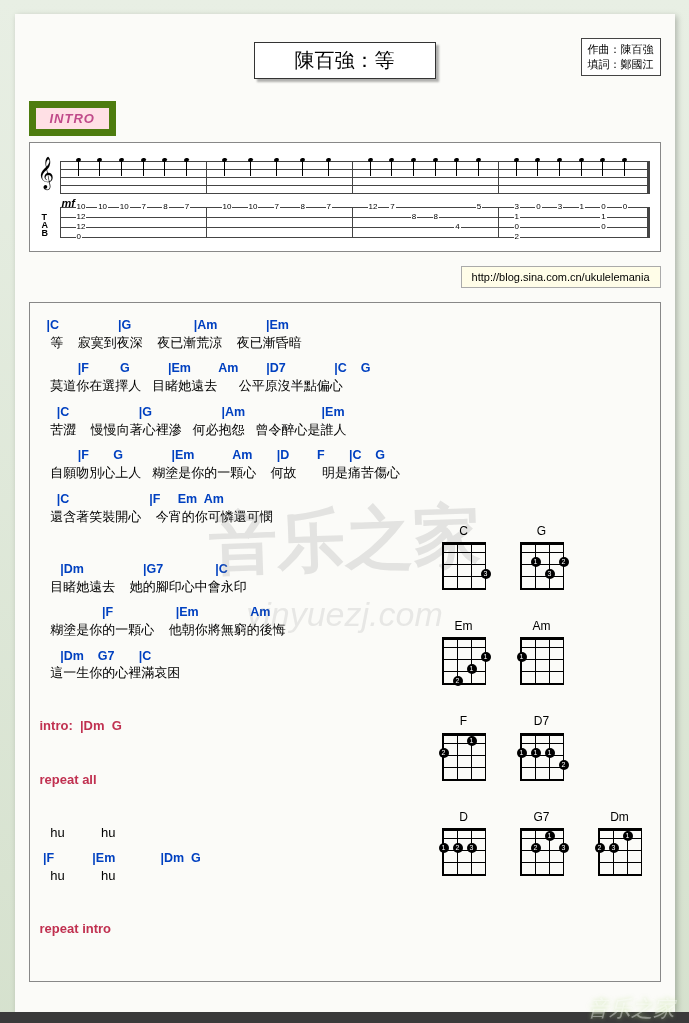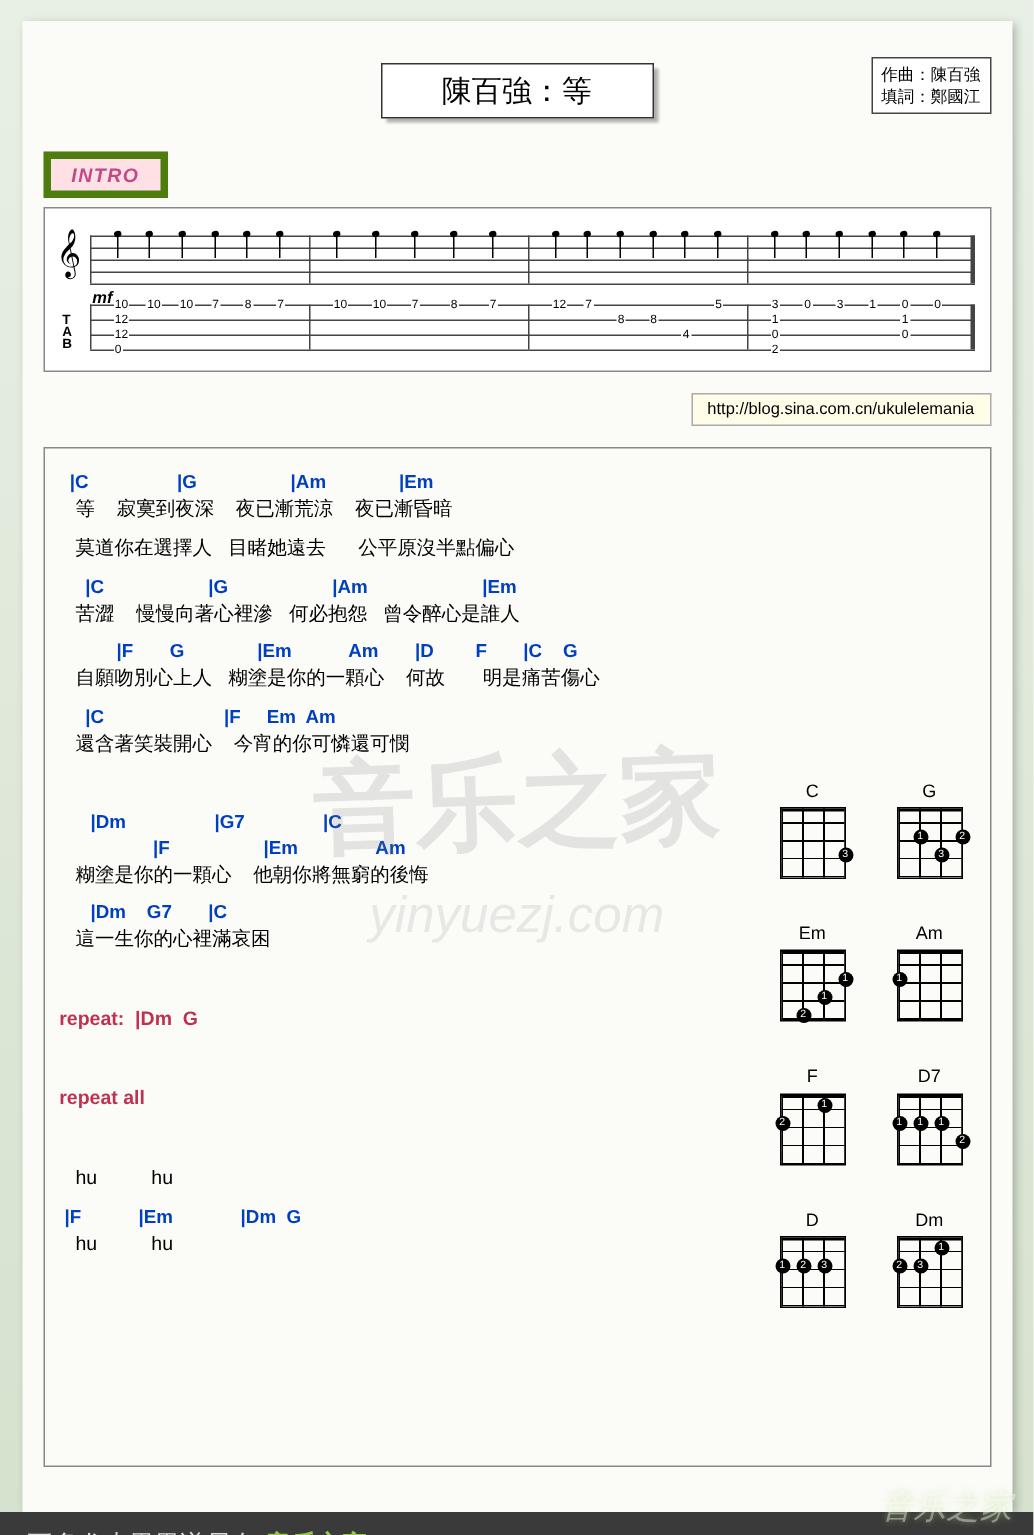--- a/index.html
+++ b/index.html
@@ -25,21 +25,21 @@
   font-size: 20px;
   box-shadow: 3px 3px 2px rgba(0,0,0,.3);
 }
 .credits {
   position: absolute; right: 0; top: -4px;
   border: 1px solid #444; font-size: 11px; padding: 3px 6px;
   background: #fff;
 }
 .credits div { white-space: nowrap; }
 .intro-label {
-  display: inline-block; background: #ffe0e5; border: 5px solid #4d7c0f;
+  display: inline-block; background: #ffe0e5; border: 7px solid #4d7c0f;
   color: #c04a8a; font-weight: bold; padding: 3px 14px; font-size: 13px;
   font-style: italic; letter-spacing: 1px;
 }
 .tab-box {
   border: 1px solid #888; margin: 6px 0 14px; padding: 8px 6px;
   background: #fff;
 }
 .staff, .tab { position: relative; height: 48px; }
 .staff { margin-bottom: 4px; }
 .tab { height: 40px; }
@@ -295,42 +295,45 @@
   <div class="meta-row">
     <a class="link-box">http://blog.sina.com.cn/ukulelemania</a>
   </div>
 
   <div class="lyrics">
     <div class="watermark">音乐之家</div>
     <div class="watermark2">yinyuezj.com</div>
     <div id="lyric-lines">
         <div class="chord-line">  |C                 |G                  |Am              |Em</div>
         <div class="lyric-line">   等    寂寞到夜深    夜已漸荒涼    夜已漸昏暗</div>
+        <div class="chord-line">           |F         G           |Em        Am        |D7              |C    G</div>
         <div class="lyric-line">   莫道你在選擇人   目睹她遠去      公平原沒半點偏心</div>
         <div class="chord-line">     |C                    |G                    |Am                      |Em</div>
         <div class="lyric-line">   苦澀    慢慢向著心裡滲   何必抱怨   曾令醉心是誰人</div>
         <div class="chord-line">           |F       G              |Em           Am       |D        F       |C    G</div>
         <div class="lyric-line">   自願吻別心上人   糊塗是你的一顆心    何故       明是痛苦傷心</div>
         <div class="chord-line">     |C                       |F     Em  Am</div>
         <div class="lyric-line">   還含著笑裝開心    今宵的你可憐還可憫</div>
         <div class="lyric-line">&nbsp;</div>
         <div class="chord-line">      |Dm                 |G7               |C</div>
+        <div class="lyric-line">   目睹她遠去    她的腳印心中會永印</div>
         <div class="chord-line">                  |F                  |Em               Am</div>
         <div class="lyric-line">   糊塗是你的一顆心    他朝你將無窮的後悔</div>
         <div class="chord-line">      |Dm    G7       |C</div>
         <div class="lyric-line">   這一生你的心裡滿哀困</div>
         <div class="lyric-line">&nbsp;</div>
-        <div class="lyric-line red">repeat:  |Dm  G</div>
+        <div class="lyric-line red">intro:  |Dm  G</div>
         <div class="lyric-line">&nbsp;</div>
         <div class="lyric-line red">repeat all</div>
         <div class="lyric-line">&nbsp;</div>
         <div class="lyric-line">   hu          hu</div>
         <div class="chord-line"> |F           |Em             |Dm  G</div>
         <div class="lyric-line">   hu          hu</div>
         <div class="lyric-line">&nbsp;</div>
+        <div class="lyric-line red">repeat intro</div>
       </div>
     <div class="chord-diagrams" id="chord-diagrams">
         <div class="cd-row">
           <div class="cd">
             <div class="cd-label">C</div>
             <div class="cd-grid">
               <div class="dot" style="left: 38px; top: 26px;">3</div>
             </div>
           </div>
           <div class="cd">
@@ -379,20 +382,28 @@
         <div class="cd-row">
           <div class="cd">
             <div class="cd-label">D</div>
             <div class="cd-grid">
               <div class="dot" style="left: -4px; top: 14px;">1</div>
               <div class="dot" style="left: 10px; top: 14px;">2</div>
               <div class="dot" style="left: 24px; top: 14px;">3</div>
             </div>
           </div>
           <div class="cd">
+            <div class="cd-label">G7</div>
+            <div class="cd-grid">
+              <div class="dot" style="left: 24px; top: 2px;">1</div>
+              <div class="dot" style="left: 10px; top: 14px;">2</div>
+              <div class="dot" style="left: 38px; top: 14px;">3</div>
+            </div>
+          </div>
+          <div class="cd">
             <div class="cd-label">Dm</div>
             <div class="cd-grid">
               <div class="dot" style="left: -4px; top: 14px;">2</div>
               <div class="dot" style="left: 10px; top: 14px;">3</div>
               <div class="dot" style="left: 24px; top: 2px;">1</div>
             </div>
           </div>
         </div>
       </div>
   </div>

